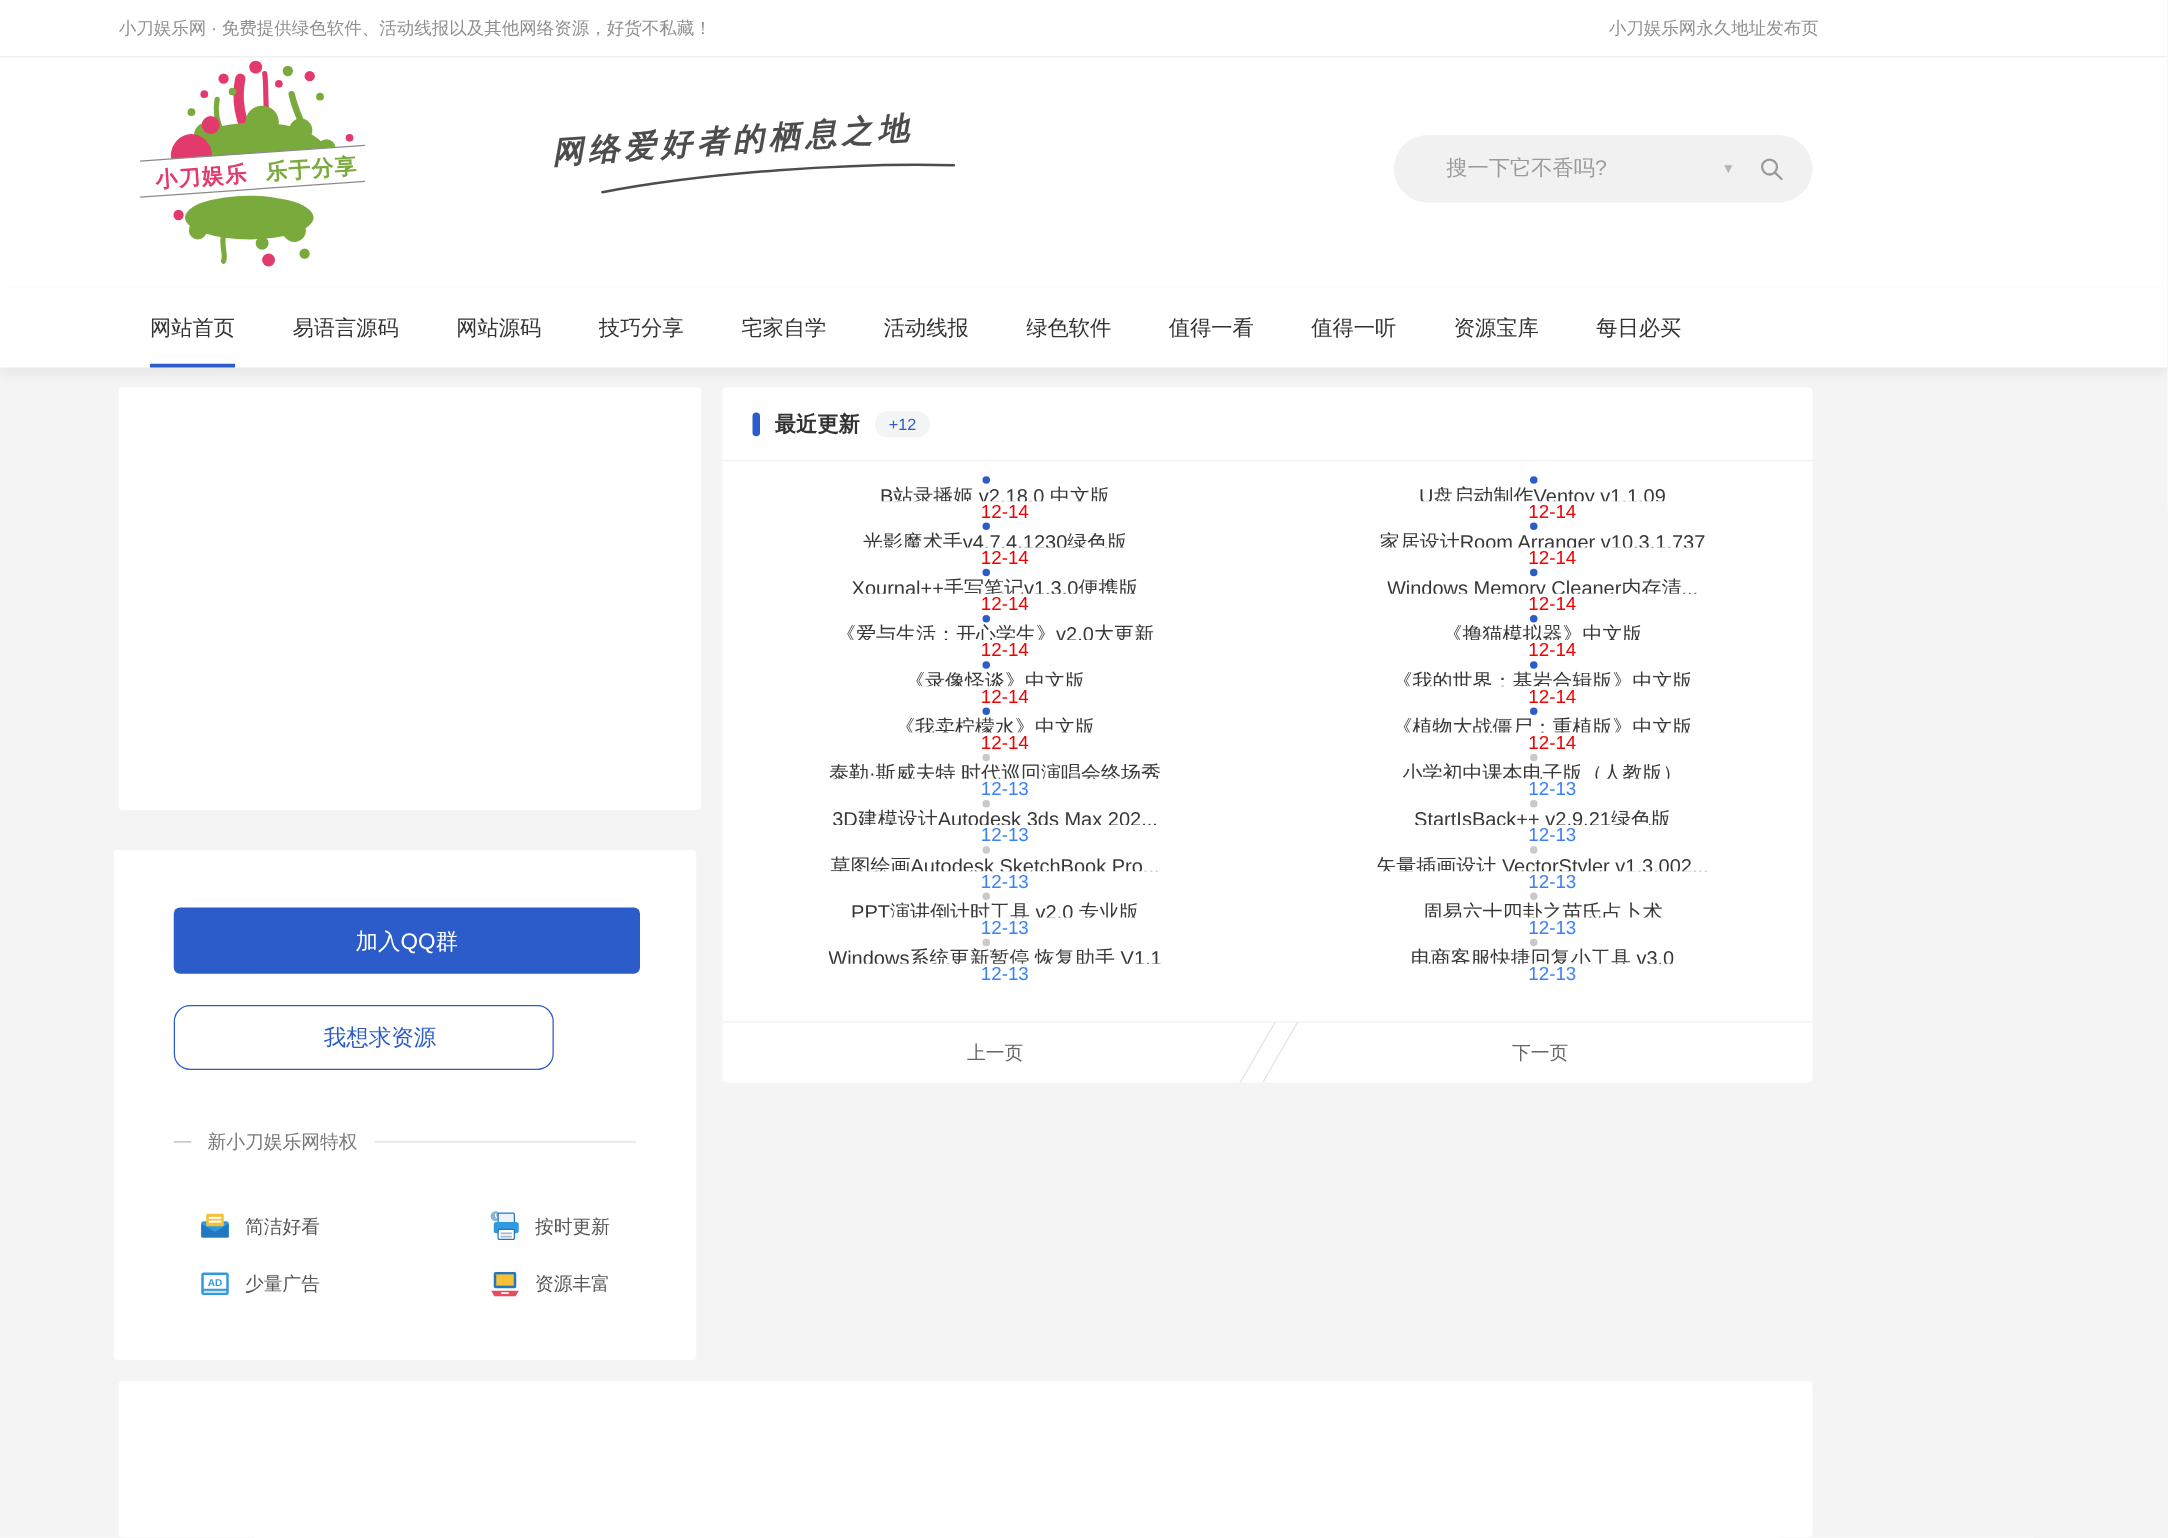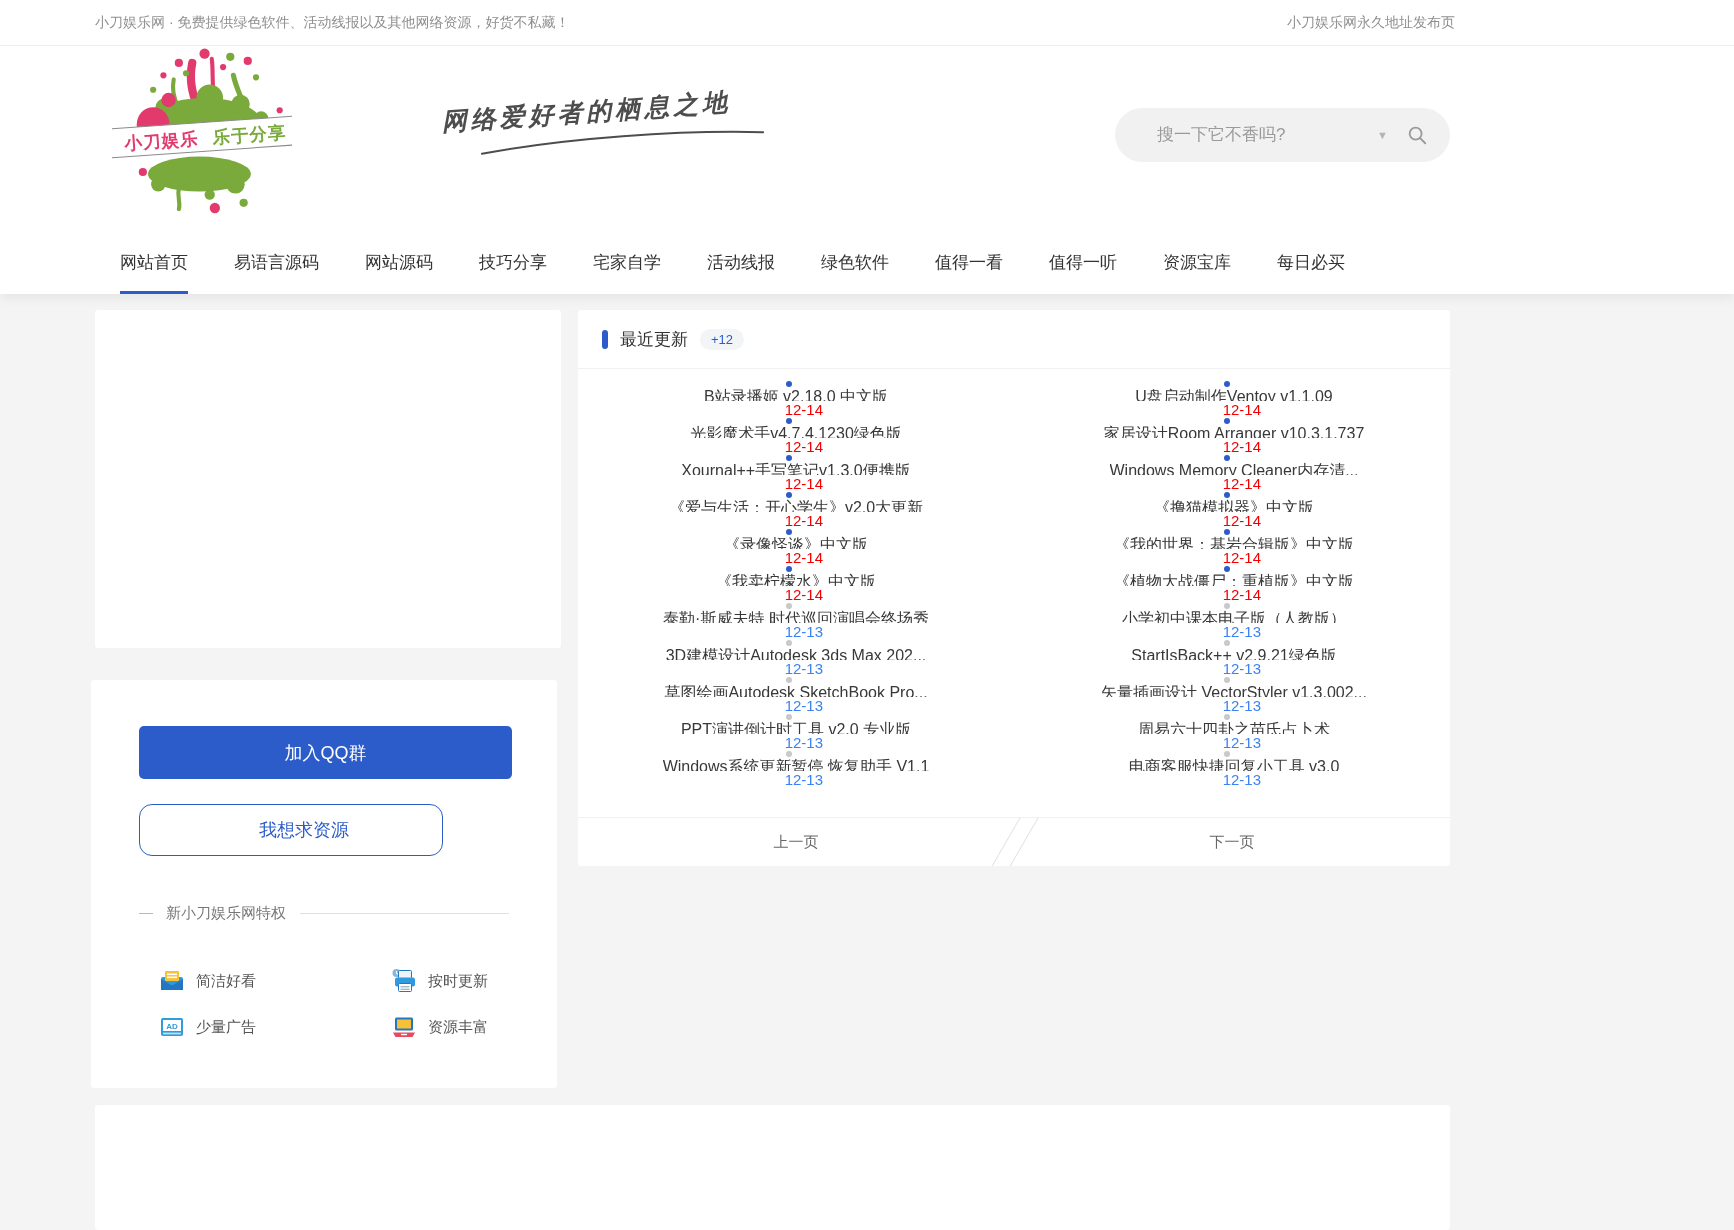--- a/index.html
+++ b/index.html
@@ -32,21 +32,21 @@
   .nav-item.active::after{content:"";position:absolute;left:0;right:0;bottom:0;height:3px;background:var(--accent);}
   
   .card{position:absolute;background:#fff;border-radius:3px;}
   .ad-card{left:95px;top:310px;width:466px;height:338px;}
   .widget-card{left:91px;top:680px;width:466px;height:408px;}
   .recent-card{left:578px;top:310px;width:872px;height:556px;}
   .footer-card{left:95px;top:1105px;width:1355px;height:125px;}
   
   .recent-head{display:flex;align-items:center;height:58px;padding:0 24px;border-bottom:1px solid #f1f1f2;}
   .recent-bar{width:6px;height:19px;border-radius:3px;background:var(--accent);margin-right:12px;}
-  .recent-title{font-size:17px;font-weight:normal;color:#333;}
+  .recent-title{font-size:17px;font-weight:bold;color:#333;}
   .recent-badge{margin-left:12px;background:#f3f4f6;color:var(--accent);font-size:13px;padding:3px 11px;border-radius:12px;}
   .lists{display:flex;padding:12px 22px 0 24px;}
   .col{width:388px;}
   .col + .col{margin-left:50px;}
   .row{display:flex;align-items:center;height:37px;font-size:16px;flex-direction:column;}
   .dot{width:6px;height:6px;border-radius:50%;background:#c9c9c9;margin-right:15px;flex:none;}
   .row.hot .dot{background:var(--accent);}
   .row .title{flex:1;color:#383838;white-space:nowrap;overflow:hidden;text-overflow:ellipsis;cursor:pointer;}
   .row .date{width:54px;text-align:right;font-size:15px;color:#3b82f6;flex:none;}
   .row.hot .date{color:var(--hot);}

